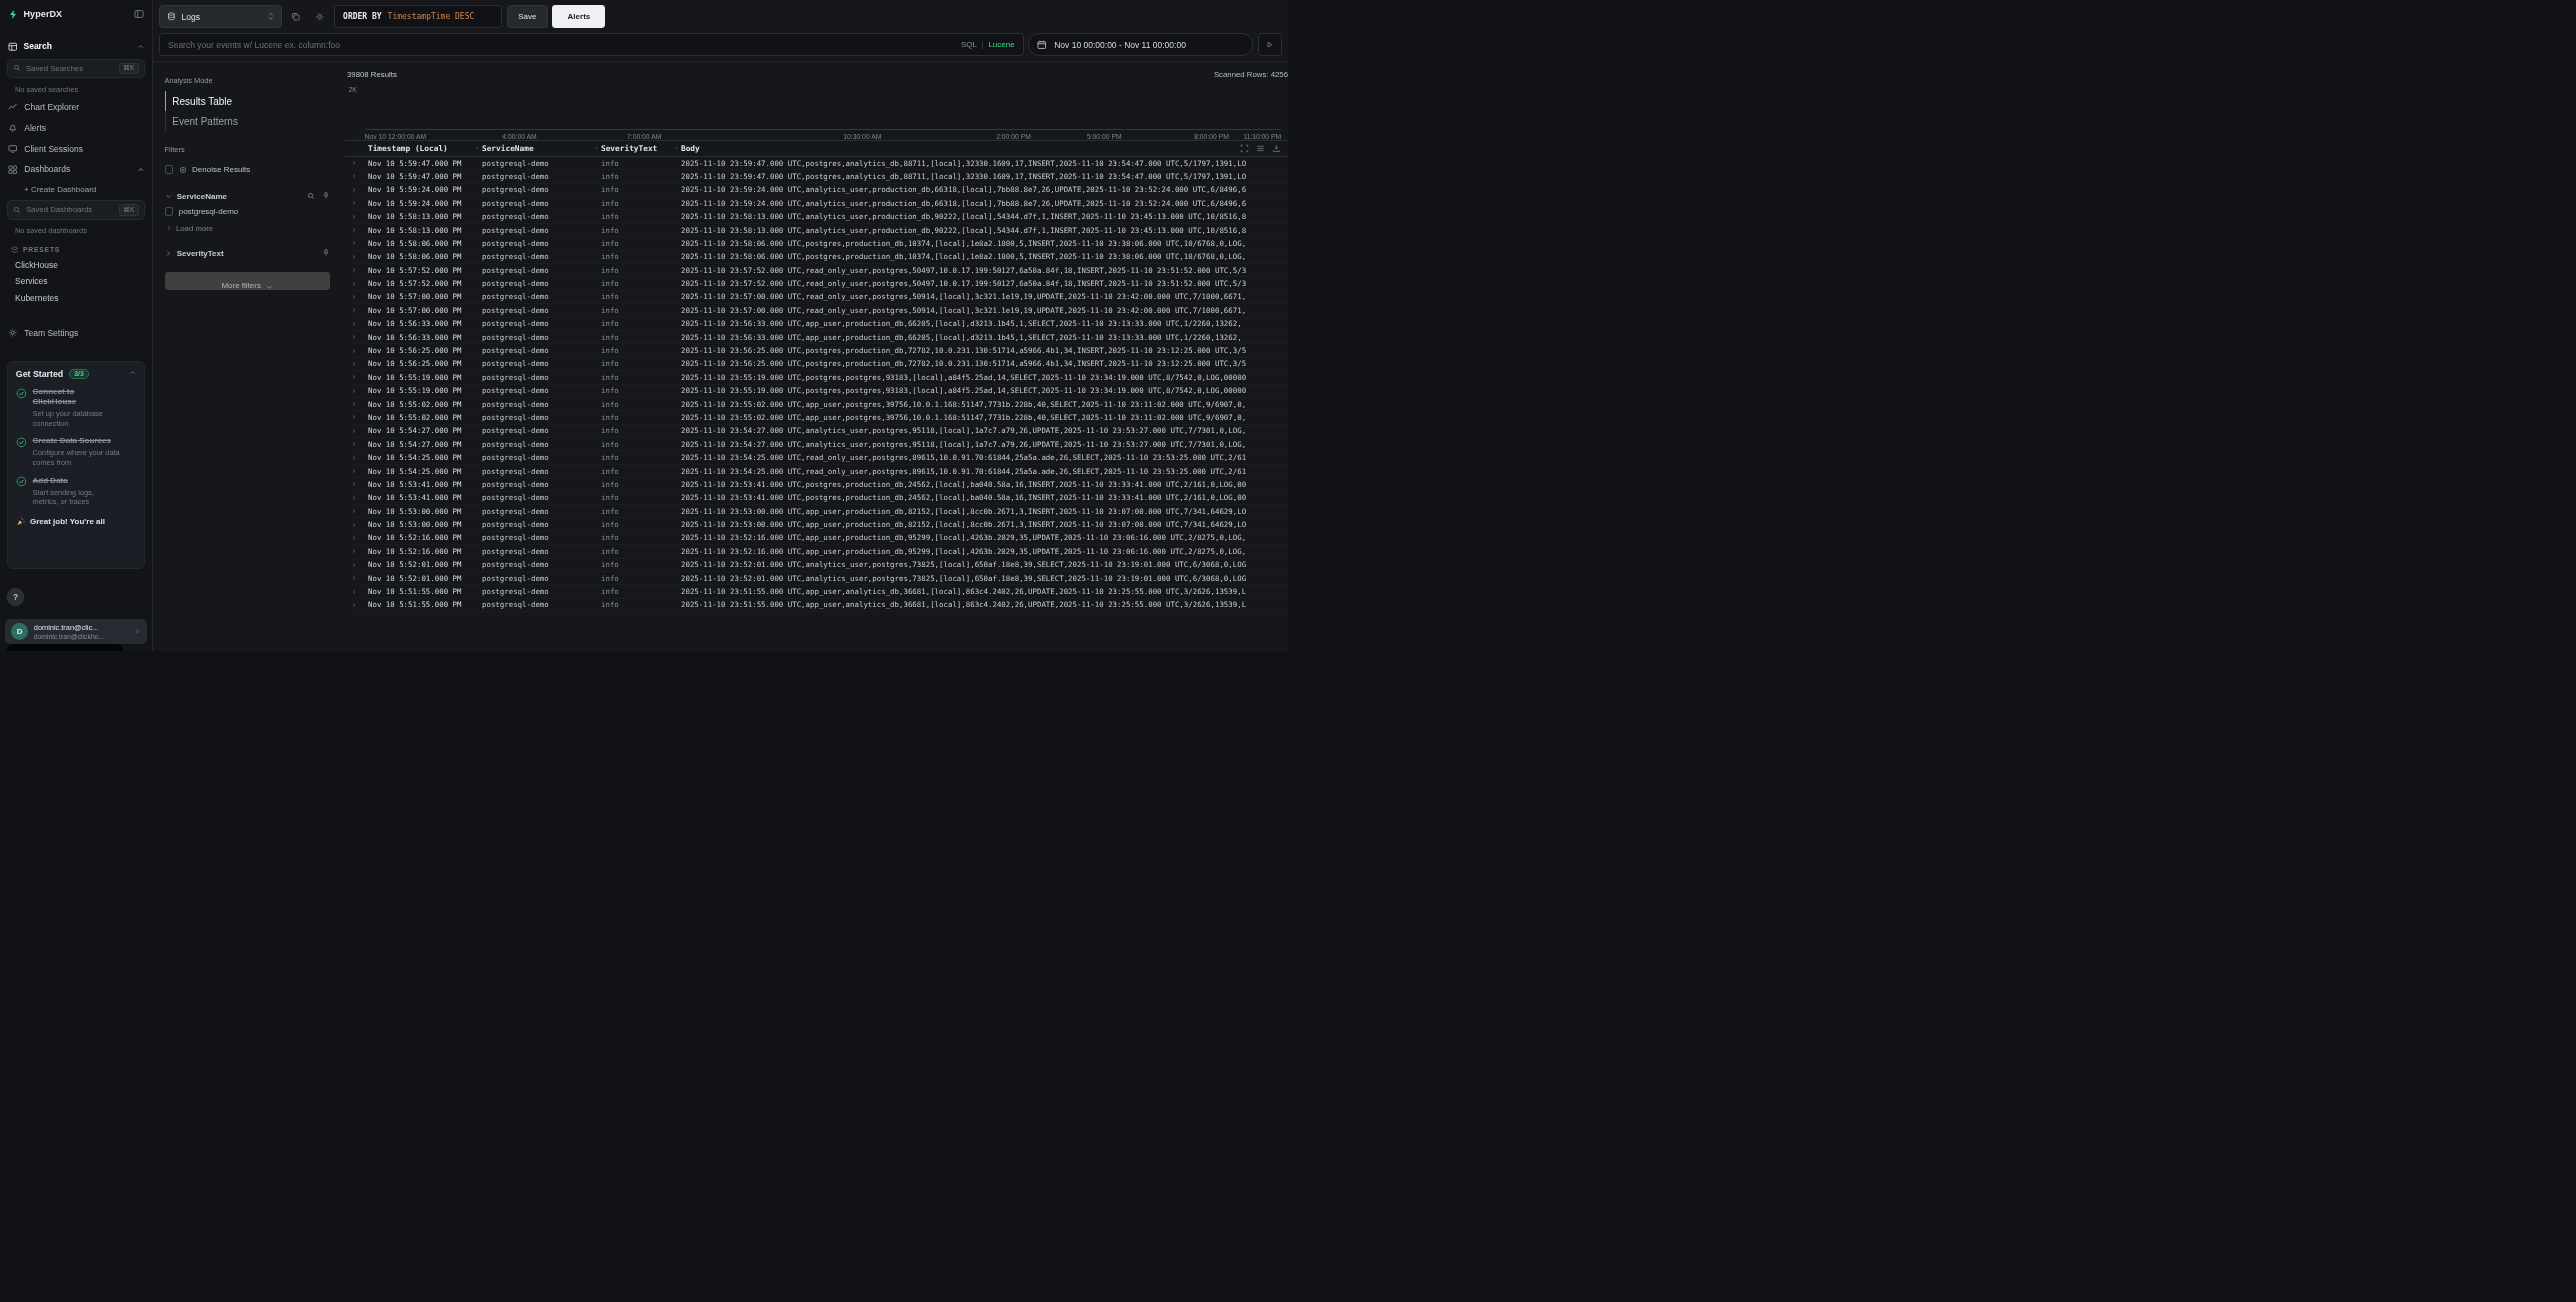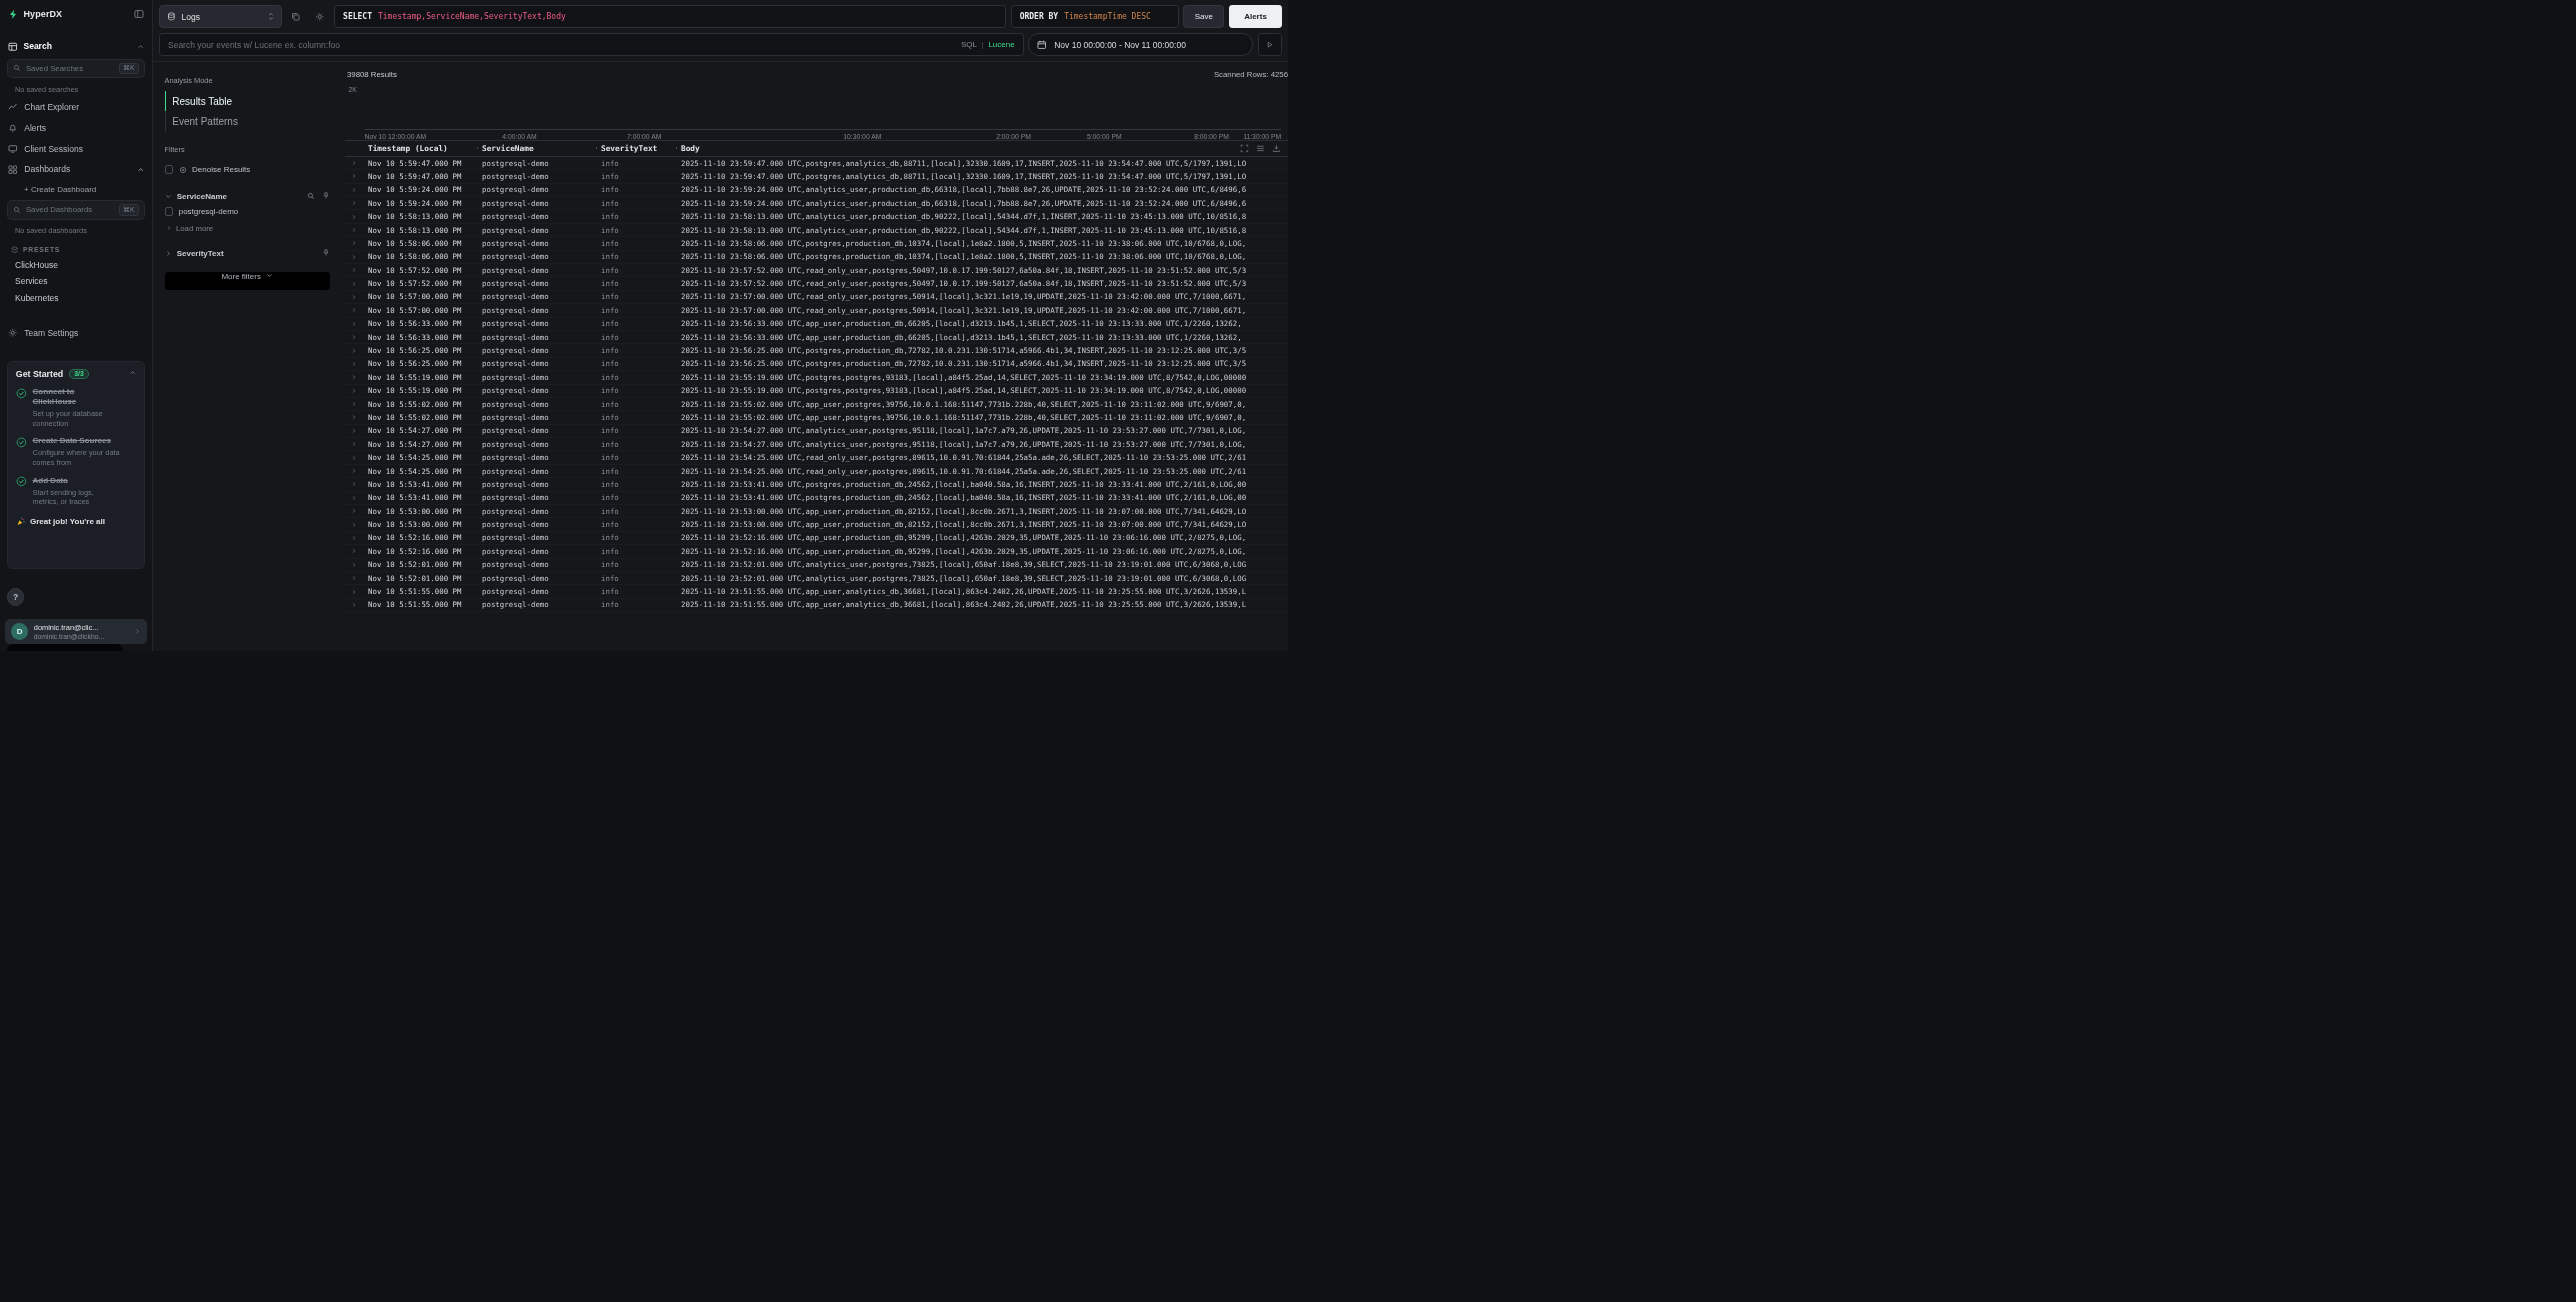--- a/index.html
+++ b/index.html
@@ -73,21 +73,21 @@
   .filters-panel{width:192px;min-width:192px;padding:13.5px 15px 0 11.5px}
   .fp-label{font-size:7.4px;color:#949ba3;margin-bottom:6px}
   .mode-item{padding:4.7px 6.8px;font-size:10px;color:#9aa1a9;border-left:1.4px solid #2e3238;cursor:pointer}
   .mode-item.active{color:#ecf9f2;border-left-color:#3ddc8e}
   .fp-filters-label{margin:13.5px 0 6.8px}
   .check-row{display:flex;align-items:center;gap:5.4px;padding:4px 0;font-size:8px;color:#b9c0c7;cursor:pointer}
   .checkbox{width:8.8px;height:8.8px;border:0.7px solid #464c54;border-radius:2px;background:#15181c;flex:none}
   .group-head{display:flex;align-items:center;gap:5.4px;margin-top:10.8px;padding:2.7px 0;font-size:8px;color:#c6ccd2;font-weight:bold;cursor:pointer}
   .group-icons{margin-left:auto;display:flex;gap:6.8px;color:#8a919a;align-items:center}
   .load-more{display:flex;align-items:center;gap:4px;padding:3.4px 0 2.7px 1.4px;font-size:7.8px;color:#7c838b;cursor:pointer}
-  .more-filters{margin-top:12px;height:18px;background:#000000;border-radius:3.4px;display:flex;align-items:flex-start;justify-content:center;gap:5.4px;font-size:8px;color:#aeb4bb;cursor:pointer}
+  .more-filters{margin-top:12px;height:18px;background:#404040;border-radius:3.4px;display:flex;align-items:flex-end;justify-content:center;gap:5.4px;font-size:8px;color:#aeb4bb;cursor:pointer}
 
   
   .results{flex:1;min-width:0;display:flex;flex-direction:column;padding-top:8px}
   .res-head{display:flex;align-items:center;padding-left:2px;font-size:7.8px;color:#c3c9cf}
   .scanned{margin-left:auto;color:#b6bcc3;white-space:nowrap}
   .chart-wrap{position:relative;margin:5.4px 0 0 2px;height:55px;flex:none}
   .y-label{position:absolute;left:1.4px;top:1.4px;font-size:6.8px;color:#7f868e}
   .bars{position:absolute;left:17.6px;right:6.8px;top:3.4px;bottom:10px;display:flex;align-items:flex-end;gap:1.7px;border-bottom:0.7px solid #33383f}
   .bar{flex:1;display:flex;flex-direction:column;justify-content:flex-end;min-width:0;cursor:pointer}
   .seg{width:100%}
@@ -351,24 +351,20 @@
               <rect x="5" y="5" width="8.5" height="8.5" rx="1"></rect>
               <path d="M2.5 10.5v-7a1 1 0 0 1 1-1h7"></path>
             </svg>
         </span>
         <span class="icon-btn">
           <svg width="9.5" height="9.5" viewBox="0 0 16 16" fill="none" stroke="currentColor" stroke-width="1.2">
               <circle cx="8" cy="8" r="2.6"></circle>
               <path d="M8 1.6v2M8 12.4v2M1.6 8h2M12.4 8h2M3.5 3.5l1.4 1.4M11.1 11.1l1.4 1.4M12.5 3.5l-1.4 1.4M4.9 11.1l-1.4 1.4"></path>
             </svg>
         </span>
-        <div class="code-box">
-          <span class="kw">SELECT</span>
-          <span class="fields">Timestamp,ServiceName,SeverityText,Body</span>
-        </div>
         <div class="code-box orderby-box">
           <span class="kw">ORDER BY</span>
           <span class="ob-val">TimestampTime DESC</span>
         </div>
         <div class="btn-save">Save</div>
         <div class="btn-alerts">Alerts</div>
       </div>
 
       <div class="tb-row">
         <div class="search-box">

